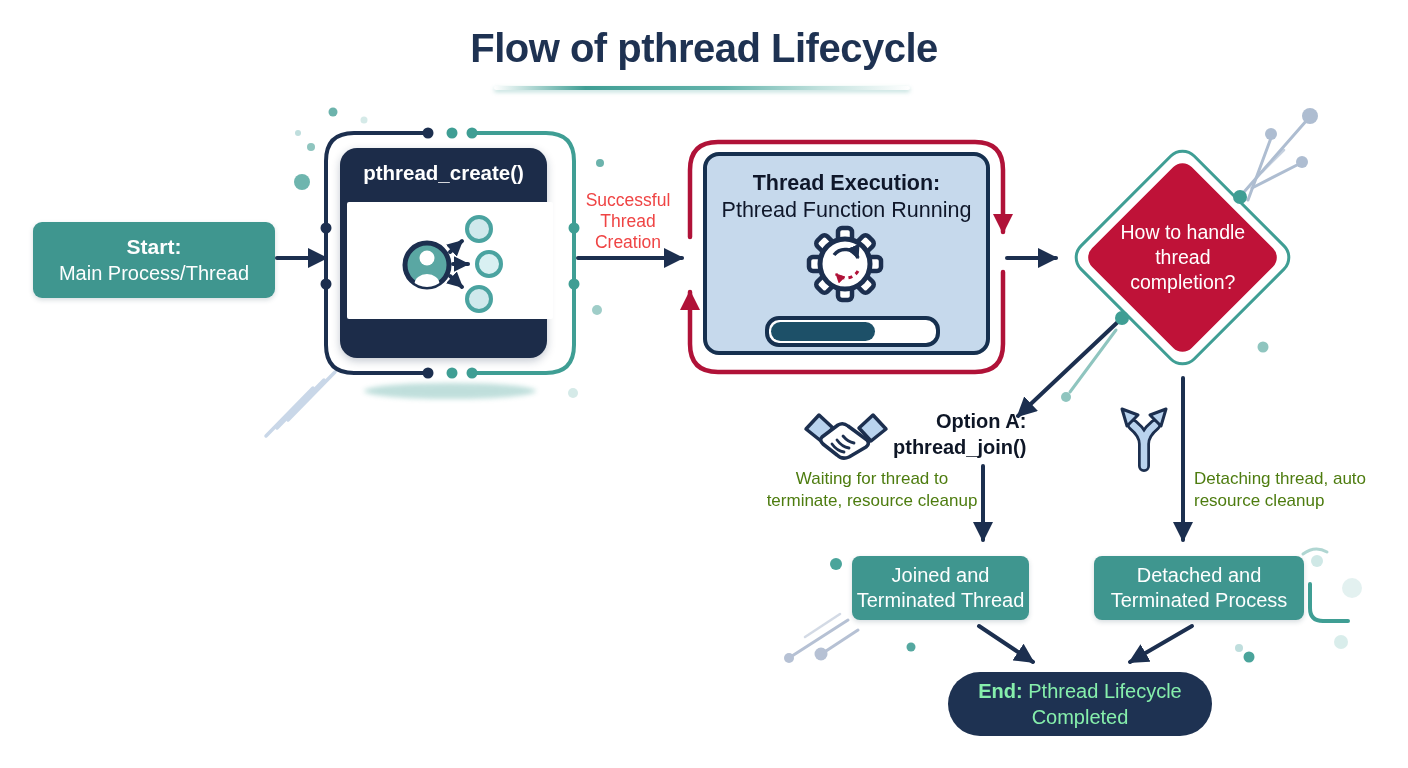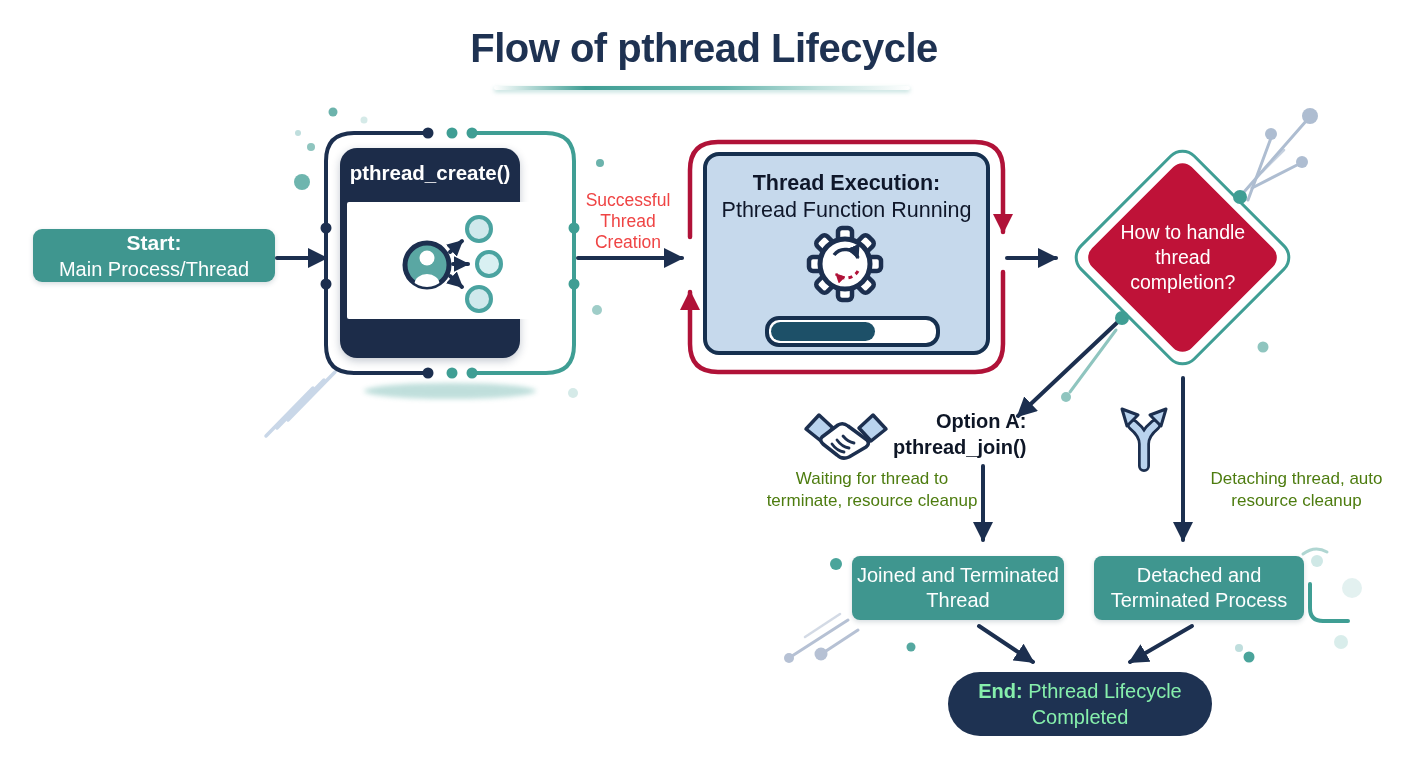--- a/index.html
+++ b/index.html
@@ -10,24 +10,24 @@
   .title{left:0;top:26px;width:100%;text-align:center;font-size:40px;font-weight:700;
          color:#1e3252;letter-spacing:-0.5px;}
   .title-underline{left:494px;top:86px;width:416px;height:4px;border-radius:3px;
      background:linear-gradient(90deg,rgba(63,158,148,0) 0%,#3f9e94 22%,#63b3ab 55%,#bfe0dc 78%,rgba(63,158,148,0) 100%);
      box-shadow:0 2px 4px rgba(63,158,148,.35);}
   
   .teal-box{background:#3f968f;color:#fdfefe;border-radius:9px;display:flex;align-items:center;
             justify-content:center;text-align:center;font-size:20px;line-height:26px;
             box-shadow:0 2px 5px rgba(30,60,80,.18);}
   .teal-box b{display:block;font-size:21px;}
-  .start-box{left:33px;top:222px;width:242px;height:53px;margin-top:7px;}
-  .result-box{width:212px;height:64px;font-size:20px;line-height:25px;border-radius:8px;}
+  .start-box{left:33px;top:222px;width:242px;height:76px;}
+  .result-box{width:177px;height:64px;font-size:20px;line-height:25px;border-radius:8px;}
   .create-box{left:340px;top:148px;width:180px;height:210px;background:#1c2c49;border-radius:17px;
-              box-shadow:0 3px 8px rgba(20,40,70,.25);}
+              box-shadow:0 3px 8px rgba(20,40,70,.25);padding-left:27px;}
   .create-header{position:absolute;left:0;top:13px;width:100%;text-align:center;color:#fff;
                  font-weight:700;font-size:20.5px;}
   .create-canvas{position:absolute;left:7px;top:54px;width:206px;height:117px;background:#ffffff;border-radius:2px;}
   .exec-box{left:703px;top:152px;width:287px;height:203px;background:#c6d9ec;border:4px solid #16304f;
             border-radius:16px;box-sizing:border-box;text-align:center;color:#0f172a;}
   .exec-title{margin-top:14px;font-size:21.5px;font-weight:700;line-height:27px;}
   .exec-sub{font-size:21.5px;line-height:27px;}
   .progress-track{position:absolute;left:58px;top:160px;width:167px;height:23px;background:#fff;
                   border:4px solid #16304f;border-radius:14px;}
   .progress-fill{position:absolute;left:2px;top:2px;width:62%;height:19px;background:#1d5068;border-radius:10px;}
@@ -35,21 +35,21 @@
   .diamond-outer{left:1101px;top:176px;width:163px;height:163px;transform:rotate(45deg);
                  background:#ffffff;border:3px solid #3f9e94;border-radius:18px;box-sizing:border-box;}
   .diamond-inner{position:absolute;left:8px;top:8px;right:8px;bottom:8px;background:#bf1238;
                  border-radius:13px;display:flex;align-items:center;justify-content:center;}
   .diamond-text{transform:rotate(-45deg);width:136px;text-align:center;color:#fff;
                 font-size:19.5px;line-height:25px;}
   
   .opt-label{font-size:20px;font-weight:700;color:#0e1626;line-height:26px;white-space:nowrap;}
   .opt-caption{font-size:17px;color:#4d7c0f;line-height:21.5px;}
   .capA{left:766px;top:468px;width:212px;text-align:center;}
-  .capB{left:1194px;top:468px;width:205px;text-align:center;}
+  .capB{left:1194px;top:468px;width:205px;text-align:left;}
   .joined-box{left:852px;top:556px;}
   .detached-box{left:1094px;top:556px;width:210px;}
   .end-pill{left:948px;top:672px;width:264px;height:64px;background:#1e3252;border-radius:33px;
             color:#86efac;display:flex;align-items:center;justify-content:center;text-align:center;
             font-size:20px;line-height:26px;}
   .end-pill .inner{width:205px;}
   .succ-label{left:572px;top:190px;width:112px;text-align:center;font-size:17.5px;
               line-height:21px;color:#ef4444;}
   svg.overlay{position:absolute;left:0;top:0;pointer-events:none;}
 </style>

